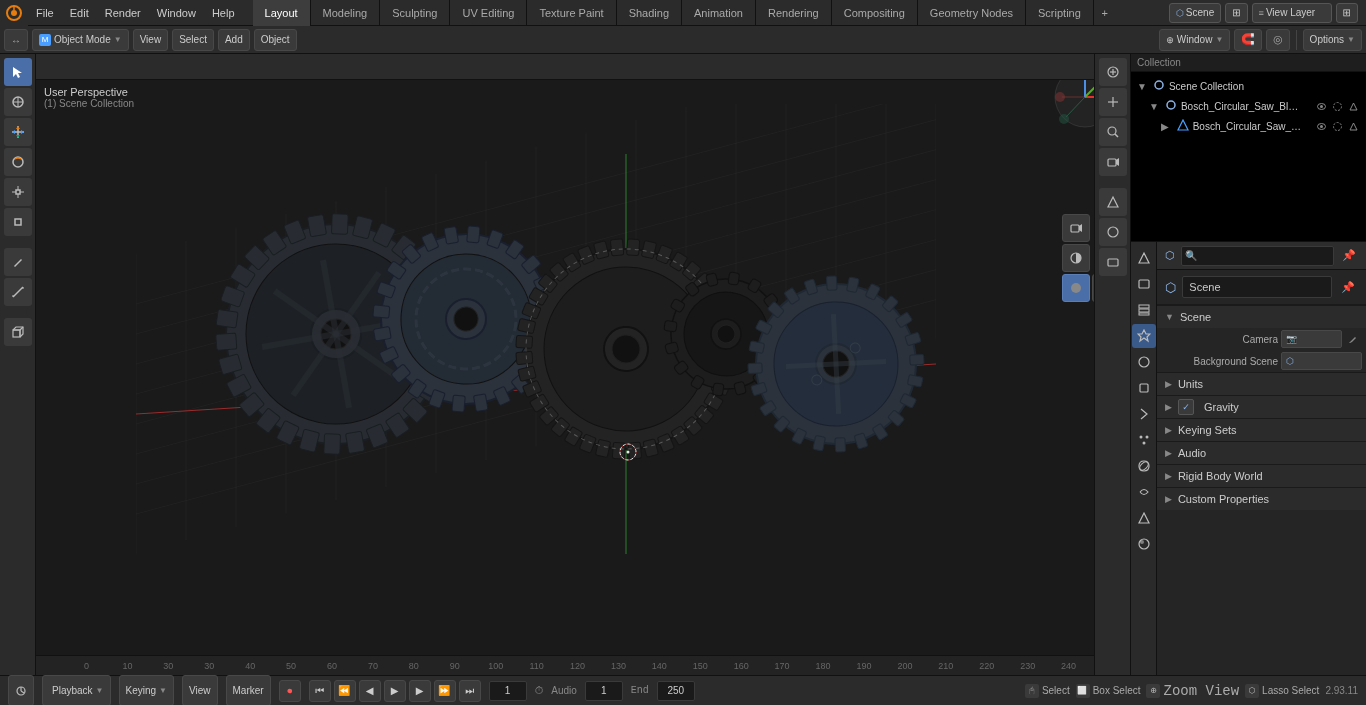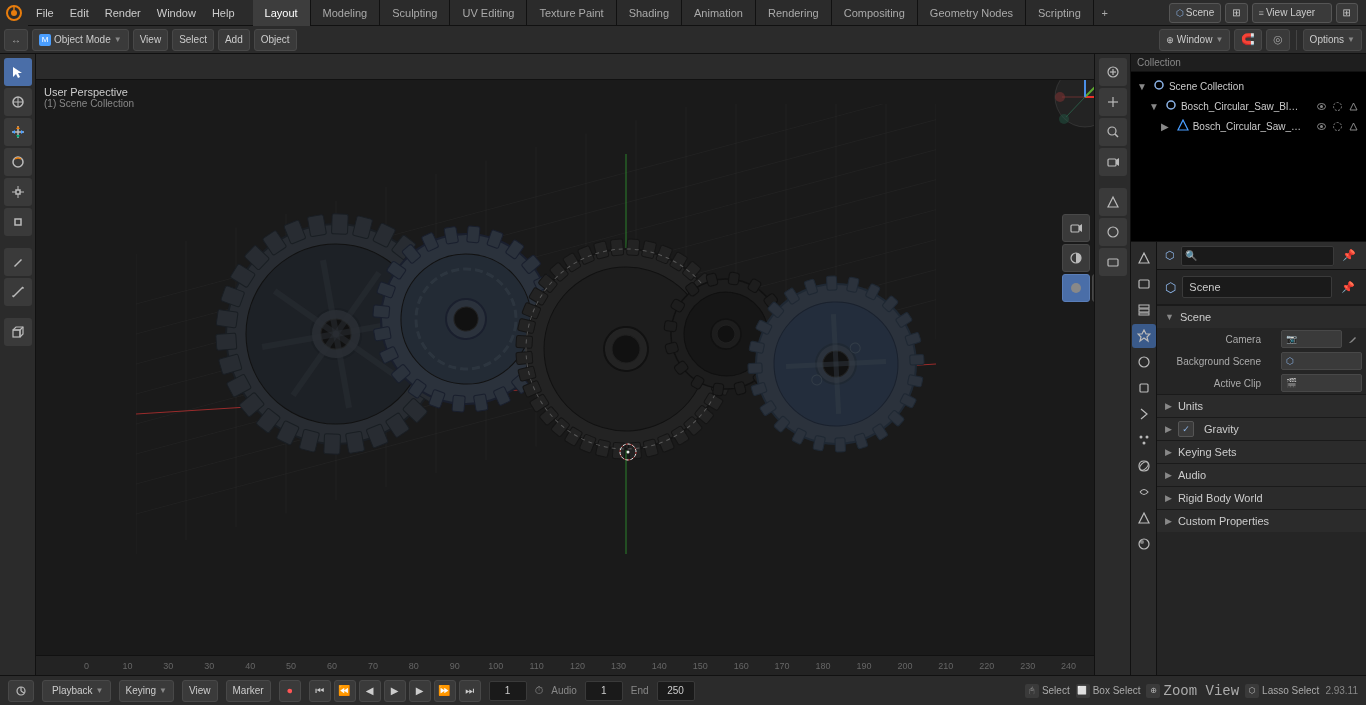--- a/index.html
+++ b/index.html
@@ -340,21 +340,21 @@
       height: 22px;
       display: flex;
       align-items: center;
       padding: 0 4px;
     }
     .props-label {
       width: 120px;
       font-size: 10px;
       color: #aaa;
       text-align: right;
-      padding-right: 20px;
+      padding-right: 3px;
     }
     .props-value-btn {
       flex: 1;
       height: 18px;
       background: #3a3a3a;
       border: 1px solid #484848;
       border-radius: 2px;
       padding: 0 4px;
       font-size: 10px;
       color: #ccc;
@@ -432,21 +432,21 @@
       height: 30px;
       background: #2b2b2b;
       border-top: 1px solid #111;
       display: flex;
       align-items: center;
       padding: 0 8px;
       gap: 8px;
       z-index: 100;
     }
     .bottom-btn {
-      height: 22px;
+      height: 31px;
       padding: 0 6px;
       background: #3a3a3a;
       border: 1px solid #484848;
       border-radius: 3px;
       color: #ccc;
       font-size: 10px;
       display: flex;
       align-items: center;
       gap: 3px;
       cursor: pointer;
@@ -1267,27 +1267,20 @@
       </div>
 
       <div class="props-row">
         <span class="props-label">Background Scene</span>
         <div class="props-value-btn">
           <span style="font-size:9px; color:#8cb4e8;">⬡</span>
           <span style="font-size:9px;"></span>
         </div>
       </div>
 
-      <div class="props-row">
-        <span class="props-label">Active Clip</span>
-        <div class="props-value-btn">
-          <span style="font-size:9px; color:#8cb4e8;">🎬</span>
-          <span style="font-size:9px;"></span>
-        </div>
-      </div>
     </div>
 
     <div class="collapsible-section">
       <div class="collapsible-header">
         <span class="collapsible-chevron">▶</span>
         <span class="collapsible-title">Units</span>
       </div>
     </div>
 
     <div class="collapsible-section">
@@ -1395,21 +1388,21 @@
     <div class="play-btn">⏭</div>
   </div>
 
   <div class="frame-input">1</div>
 
   <div style="font-size:11px; color:#888;">⏱</div>
 
   <span style="font-size:10px; color:#888;">Audio</span>
   <div class="frame-input">1</div>
 
-  <span style="font-size:10px; color:#888;">End</span>
+  <span style="font-size:10px; color:#888;font-family:Liberation Mono, monospace;">End</span>
   <div class="frame-input">250</div>
 
   <div style="flex:1;"></div>
 
   <div style="display:flex; align-items:center; gap:6px;">
     <div style="display:flex; align-items:center; gap:3px;">
       <div style="width:14px; height:14px; background:#3a3a3a; border-radius:2px; display:flex; align-items:center; justify-content:center; font-size:8px; color:#bbb;">🖱</div>
       <span style="font-size:10px; color:#aaa;">Select</span>
     </div>
     <div style="display:flex; align-items:center; gap:3px;">

